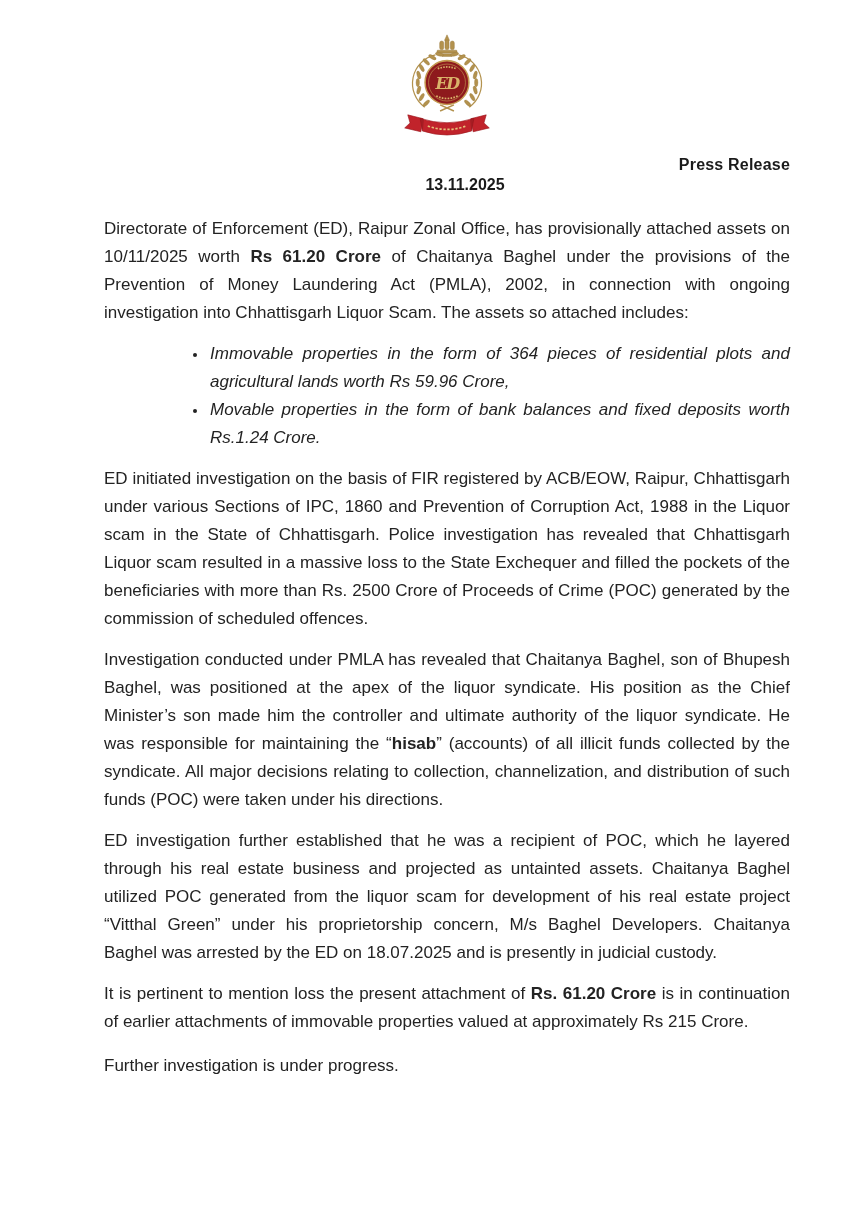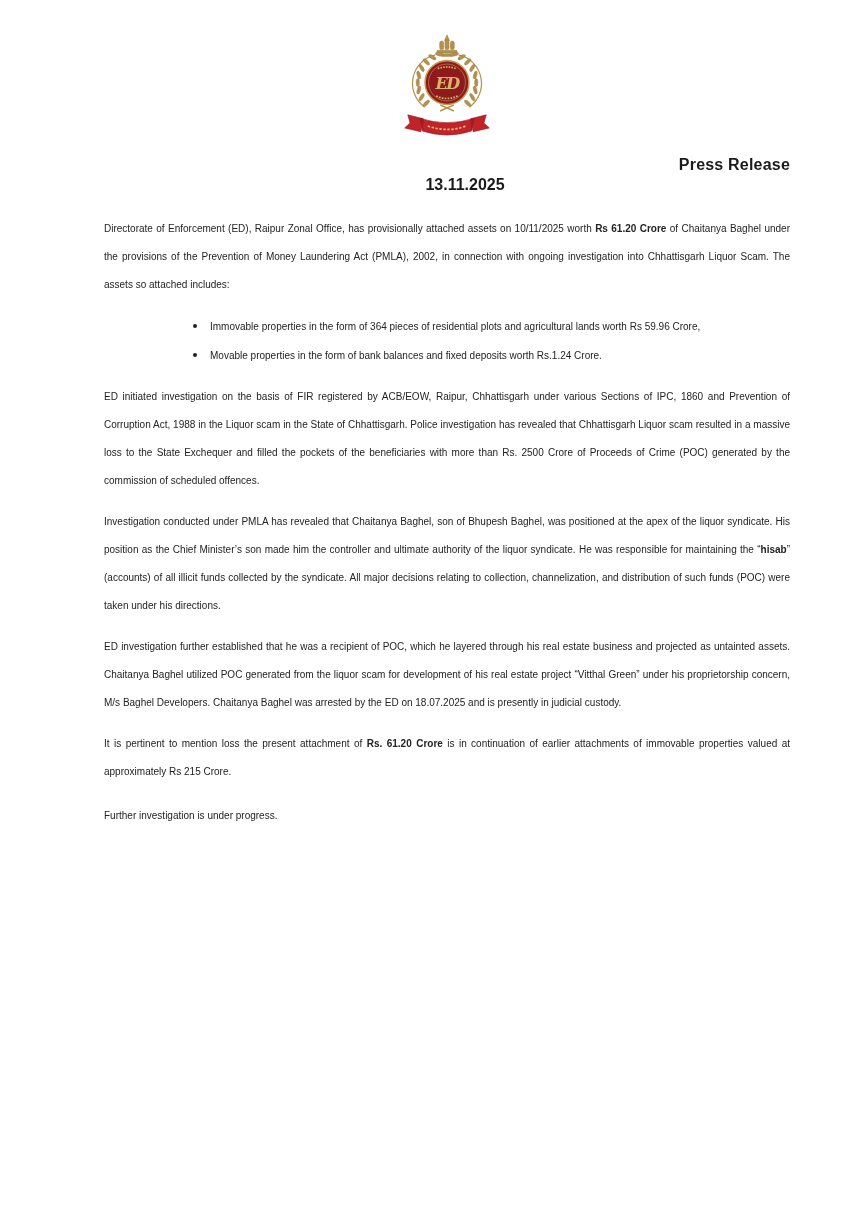--- a/index.html
+++ b/index.html
@@ -42,38 +42,39 @@
     text-align:right;
   }
   .pr-date{
     font-size:16px;
     font-weight:bold;
     line-height:20px;
     color:#1b1b1b;
     transform:translateX(18px);
   }
   .doc{
-    font-size:10px;
+    font-size:17px;
     line-height:28px;
     color:#232323;
   }
   .doc p.para{
     margin:0 0 13px 0;
     text-align:justify;
   }
   .doc p.para:last-child{margin-bottom:0;margin-top:16px;}
   .doc .b{font-weight:bold;}
   ul.bullets{
     margin:0 0 13px 0;
     padding-left:104px;
     list-style:disc outside;
   }
   ul.bullets li{
     text-align:justify;
     padding-left:2px;
+    font-style:italic;
   }
   ul.bullets li::marker{
     font-size:13px;
   }
 </style>
 </head>
 <body>
 
 <div class="page">
   <div class="content">

